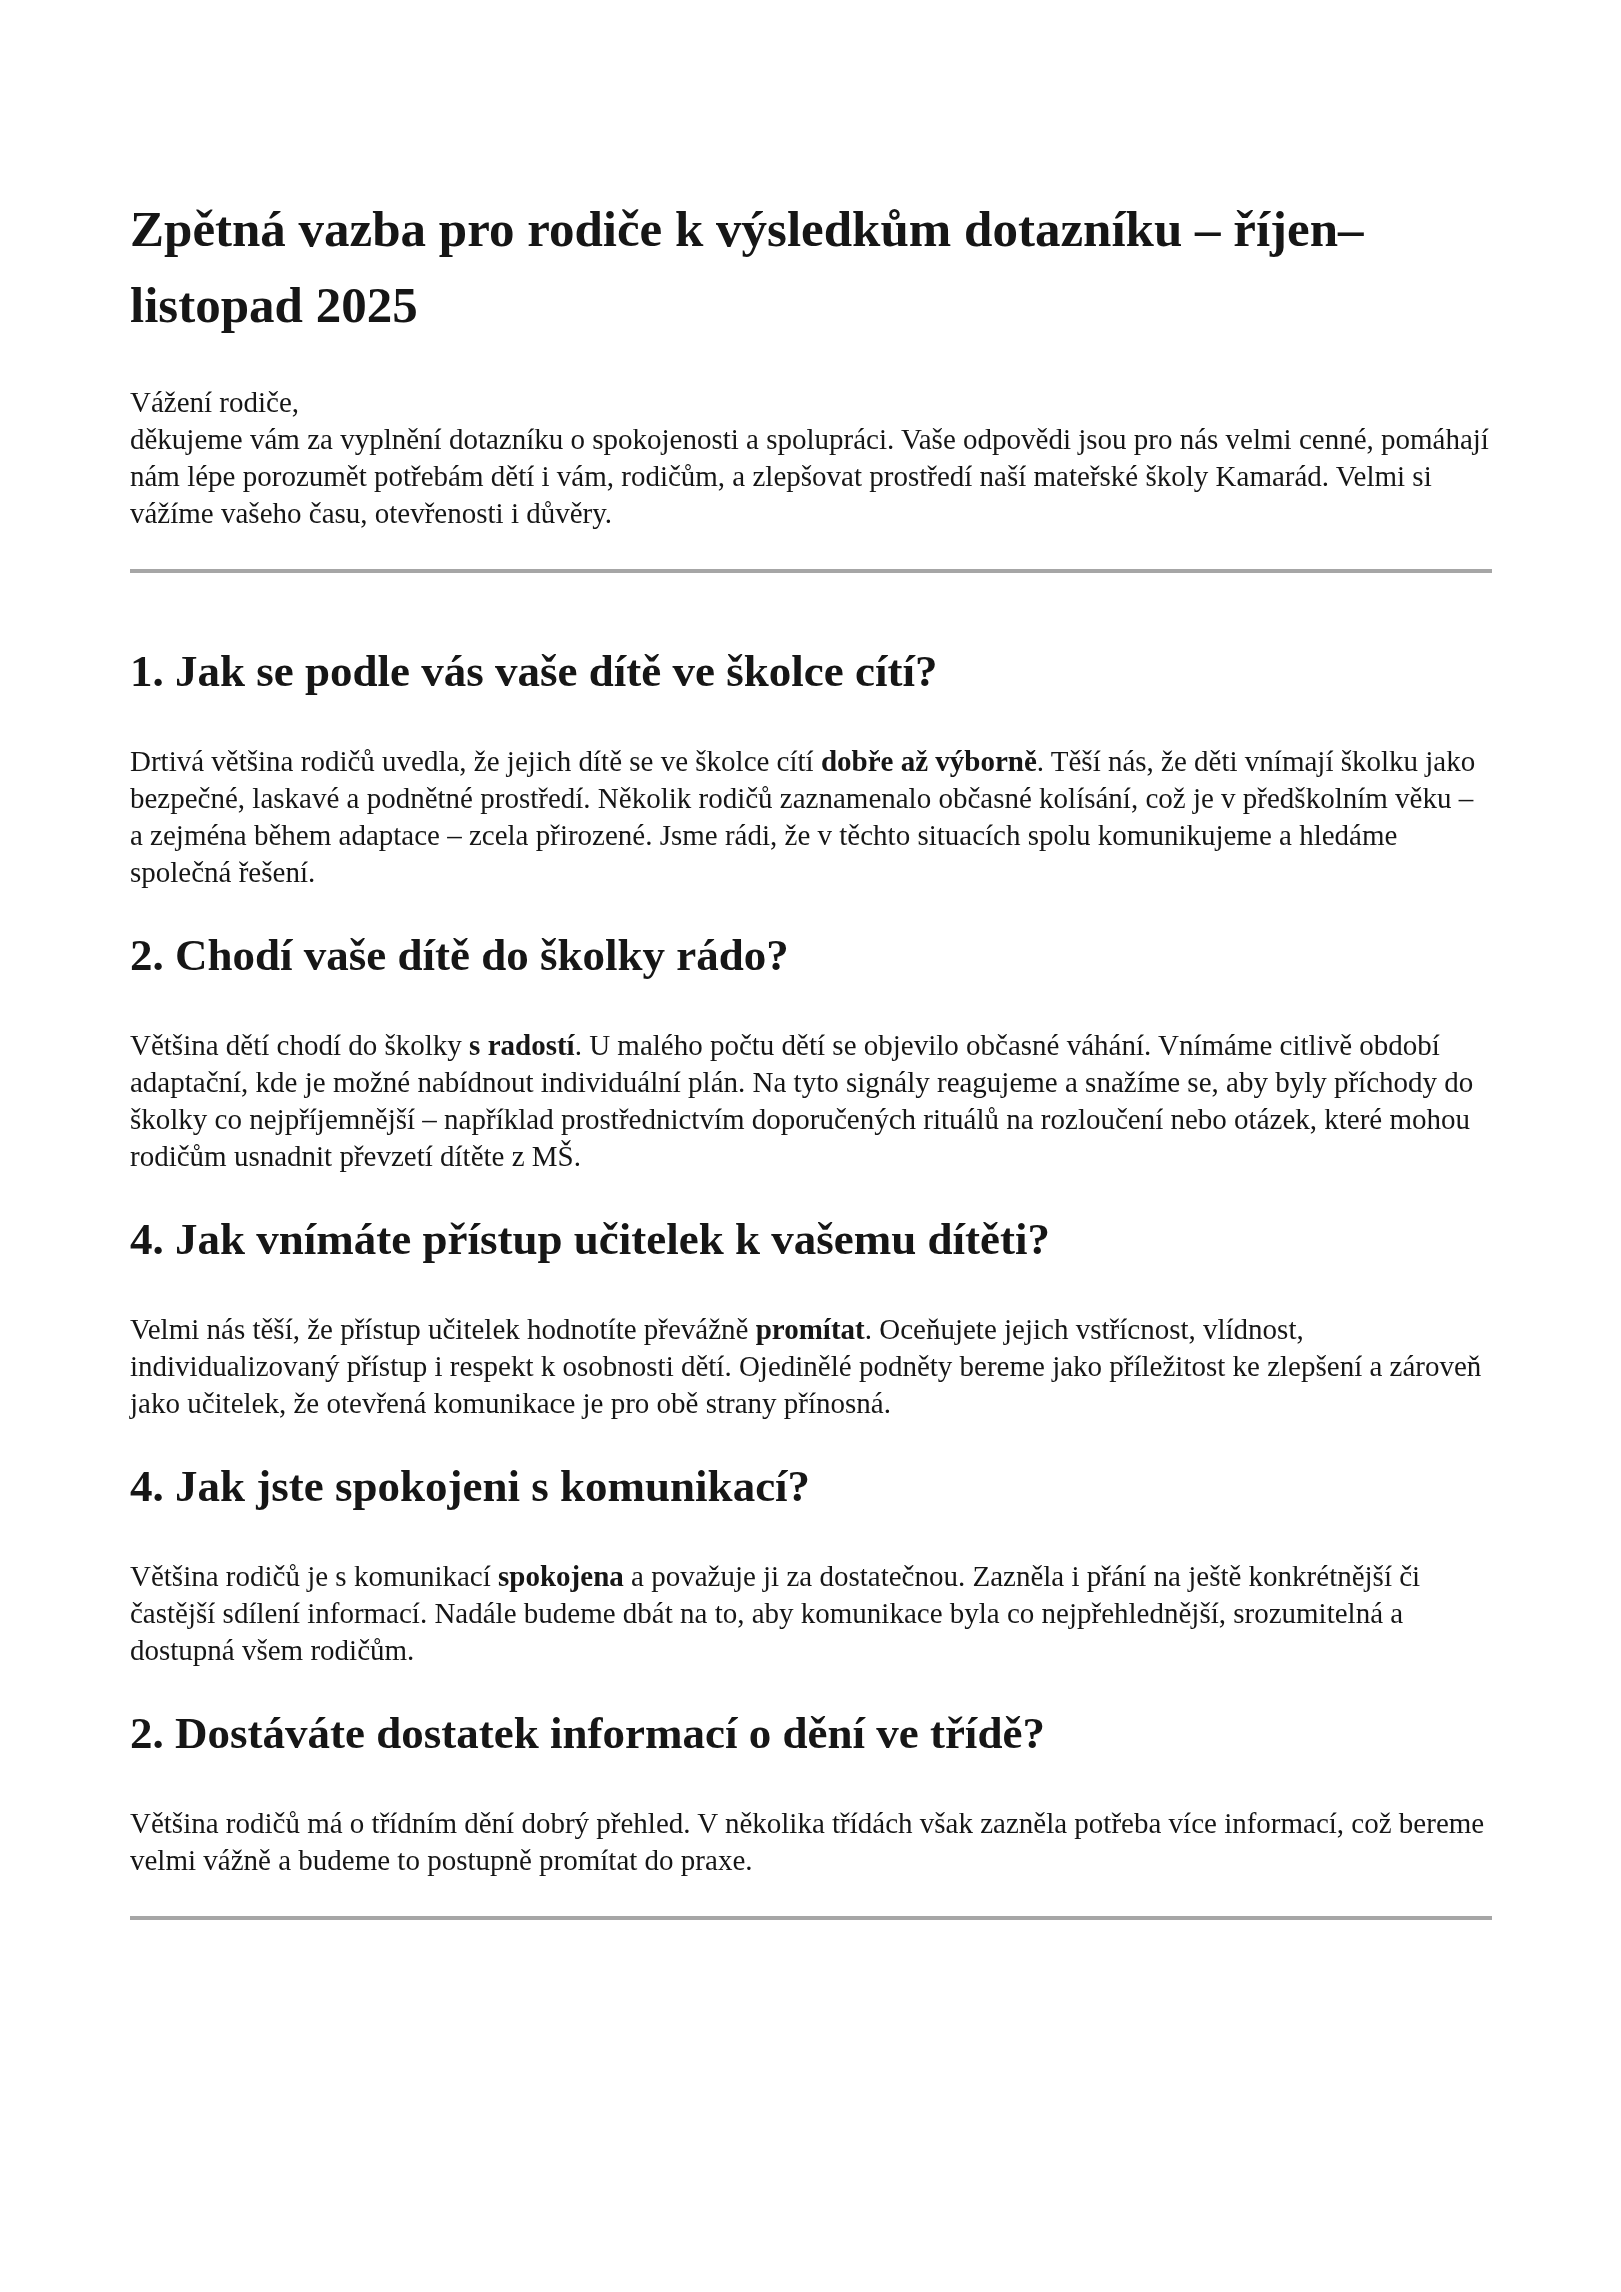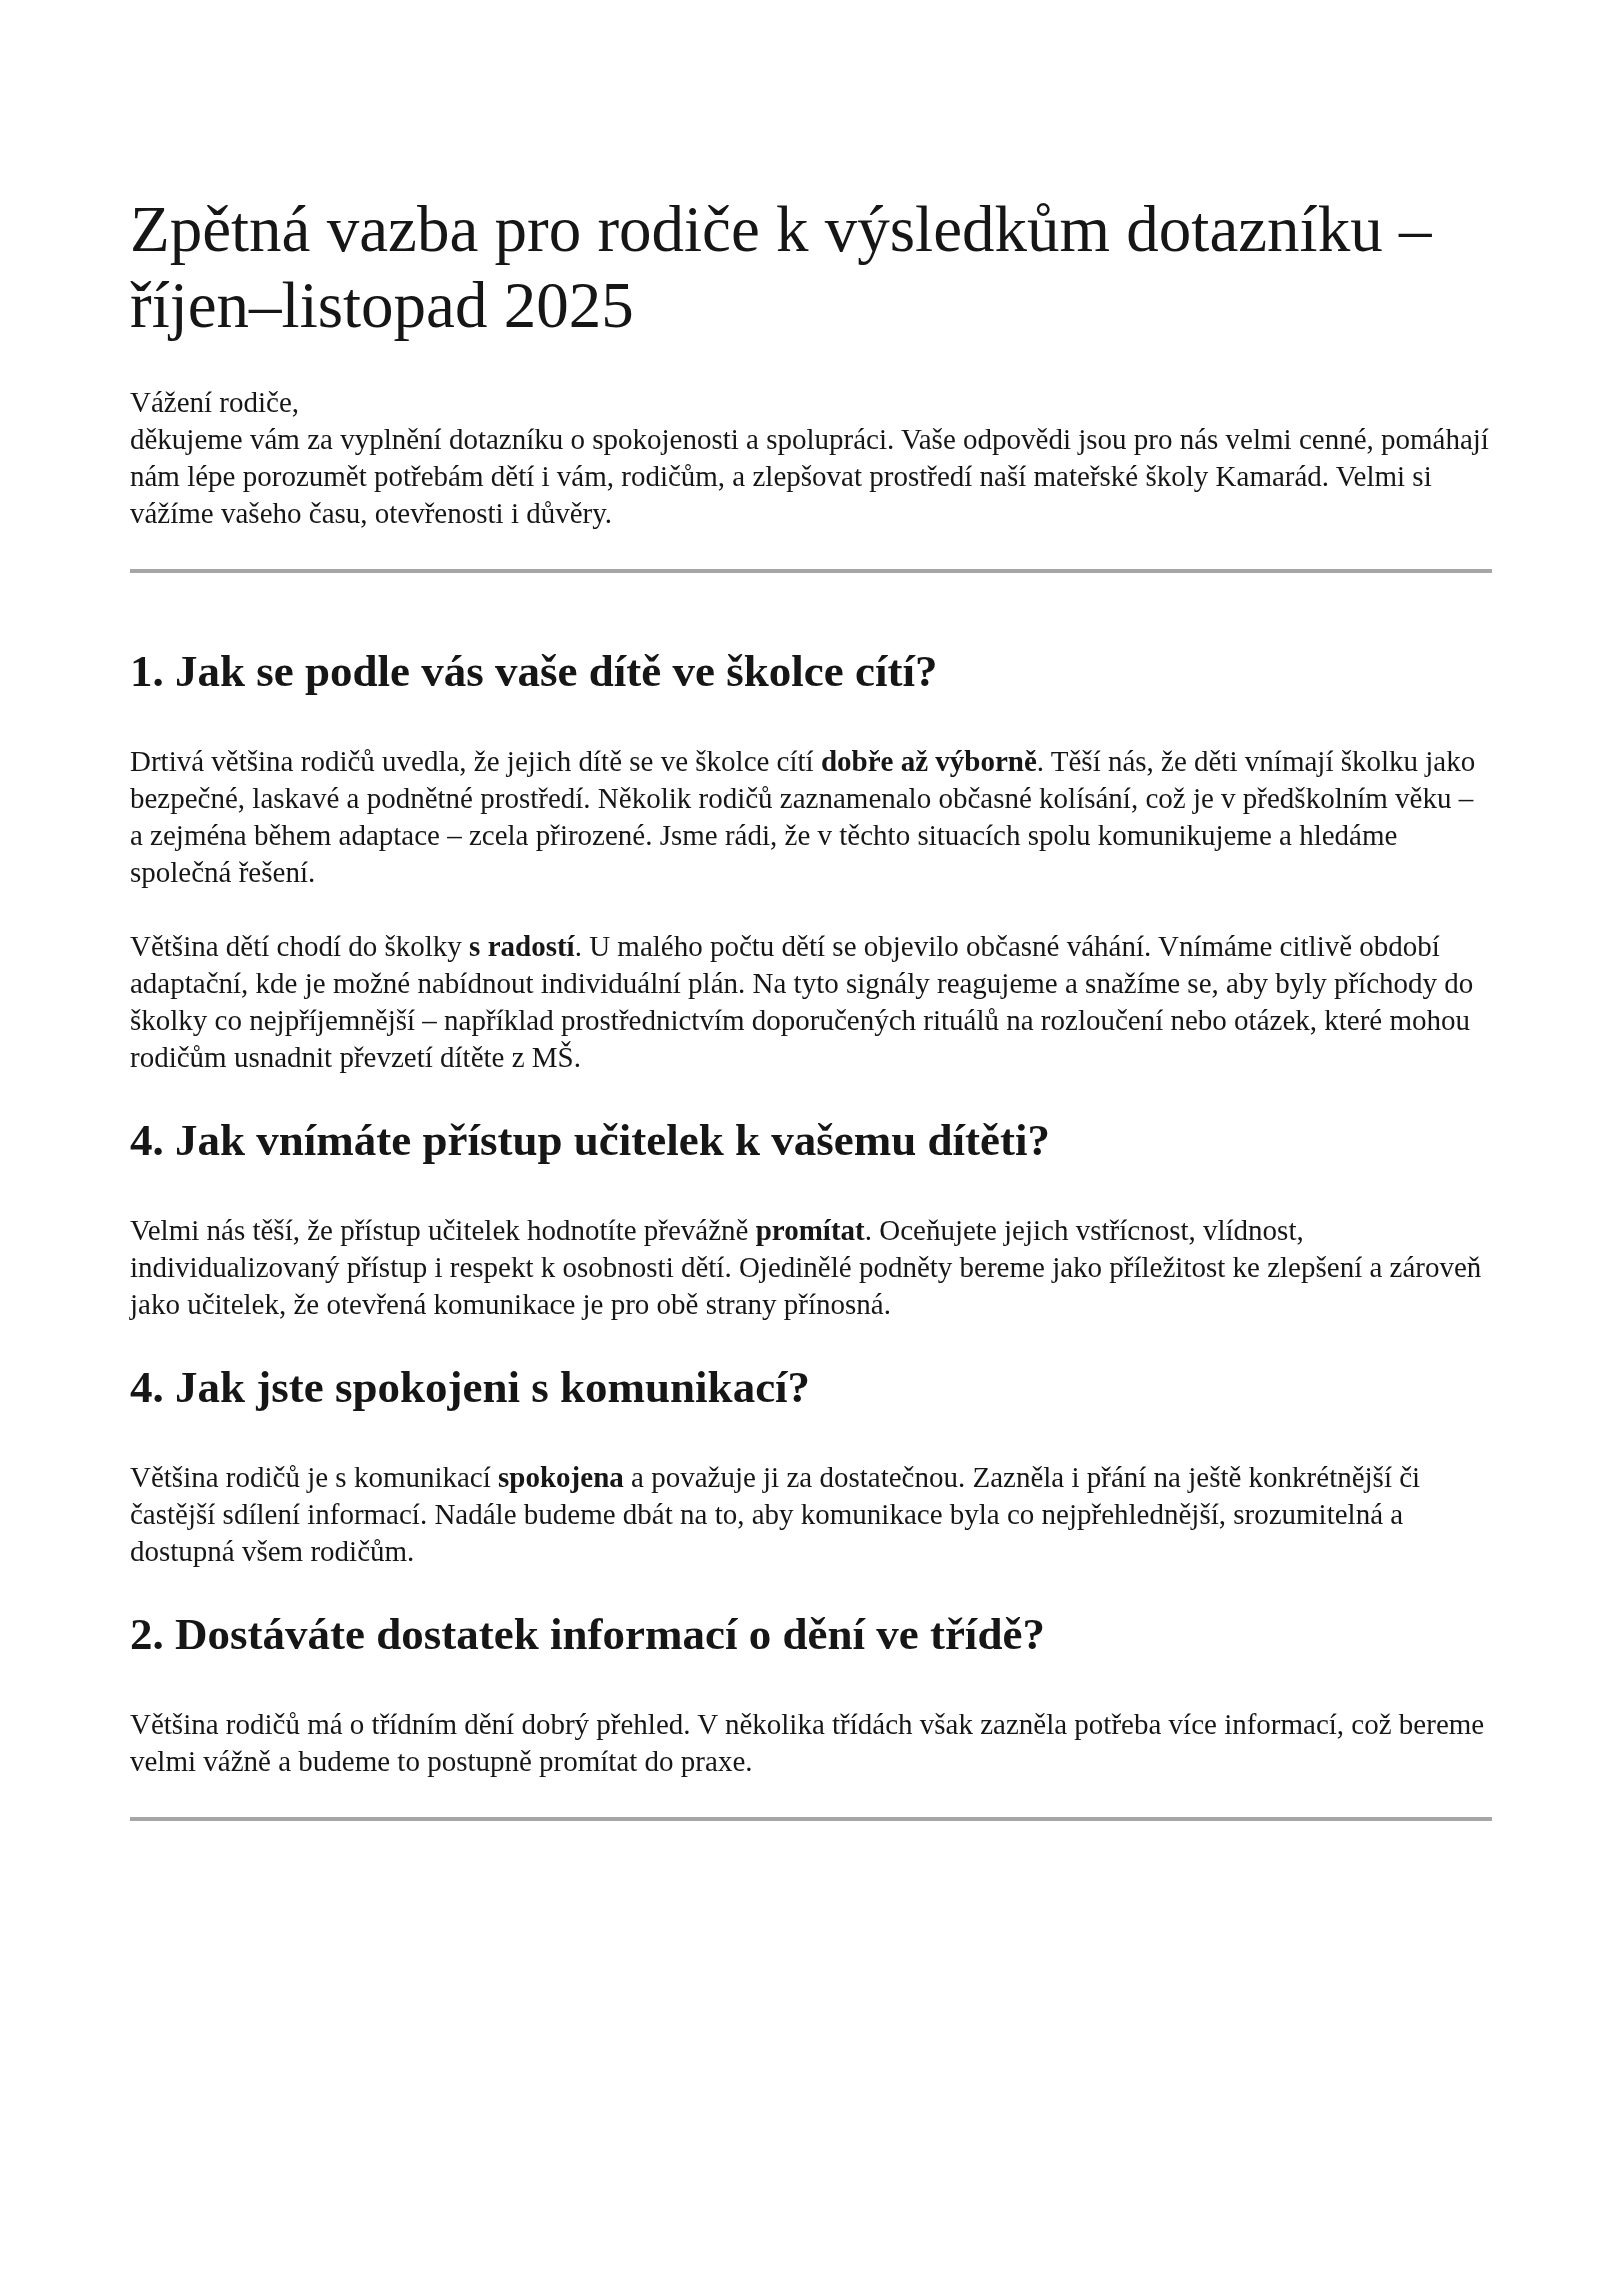--- a/index.html
+++ b/index.html
@@ -12,23 +12,23 @@
     font-family: "Liberation Serif", "DejaVu Serif", serif;
     color: #161616;
   }
   .page {
     box-sizing: border-box;
     width: 1621px;
     height: 2293px;
     padding: 191px 129px 0 130px;
   }
   h1.doc-title {
-    font-size: 65px;
+    font-size: 51px;
     line-height: 76px;
-    font-weight: normal;
+    font-weight: bold;
     margin: 0 0 41px 0;
     letter-spacing: 0;
   }
   p.body-text {
     font-size: 29px;
     line-height: 37px;
     margin: 0 0 37px 0;
   }
   hr.rule {
     border: none;
@@ -60,20 +60,21 @@
   <p class="body-text"><span>Vážení rodiče,</span><br><span>děkujeme vám za vyplnění dotazníku o spokojenosti a spolupráci. Vaše odpovědi jsou pro nás velmi cenné, pomáhají nám lépe porozumět potřebám dětí i vám, rodičům, a zlepšovat prostředí naší mateřské školy Kamarád. Velmi si vážíme vašeho času, otevřenosti i důvěry.</span></p>
 
   <hr class="rule">
 
   <section>
     <h2 class="section-heading">1. Jak se podle vás vaše dítě ve školce cítí?</h2>
     <p class="body-text"><span>Drtivá většina rodičů uvedla, že jejich dítě se ve školce cítí </span><strong>dobře až výborně</strong><span>. Těší nás, že děti vnímají školku jako bezpečné, laskavé a podnětné prostředí. Několik rodičů zaznamenalo občasné kolísání, což je v předškolním věku – a zejména během adaptace – zcela přirozené. Jsme rádi, že v těchto situacích spolu komunikujeme a hledáme společná řešení.</span></p>
   </section>
 
   <section>
+    <h2 class="section-heading">2. Chodí vaše dítě do školky rádo?</h2>
     <p class="body-text"><span>Většina dětí chodí do školky </span><strong>s radostí</strong><span>. U malého počtu dětí se objevilo občasné váhání. Vnímáme citlivě období adaptační, kde je možné nabídnout individuální plán. Na tyto signály reagujeme a snažíme se, aby byly příchody do školky co nejpříjemnější – například prostřednictvím doporučených rituálů na rozloučení nebo otázek, které mohou rodičům usnadnit převzetí dítěte z MŠ.</span></p>
   </section>
 
   <section>
     <h2 class="section-heading">4. Jak vnímáte přístup učitelek k vašemu dítěti?</h2>
     <p class="body-text"><span>Velmi nás těší, že přístup učitelek hodnotíte převážně </span><strong>promítat</strong><span>. Oceňujete jejich vstřícnost, vlídnost, individualizovaný přístup i respekt k osobnosti dětí. Ojedinělé podněty bereme jako příležitost ke zlepšení a zároveň jako učitelek, že otevřená komunikace je pro obě strany přínosná.</span></p>
   </section>
 
   <section>
     <h2 class="section-heading">4. Jak jste spokojeni s komunikací?</h2>

